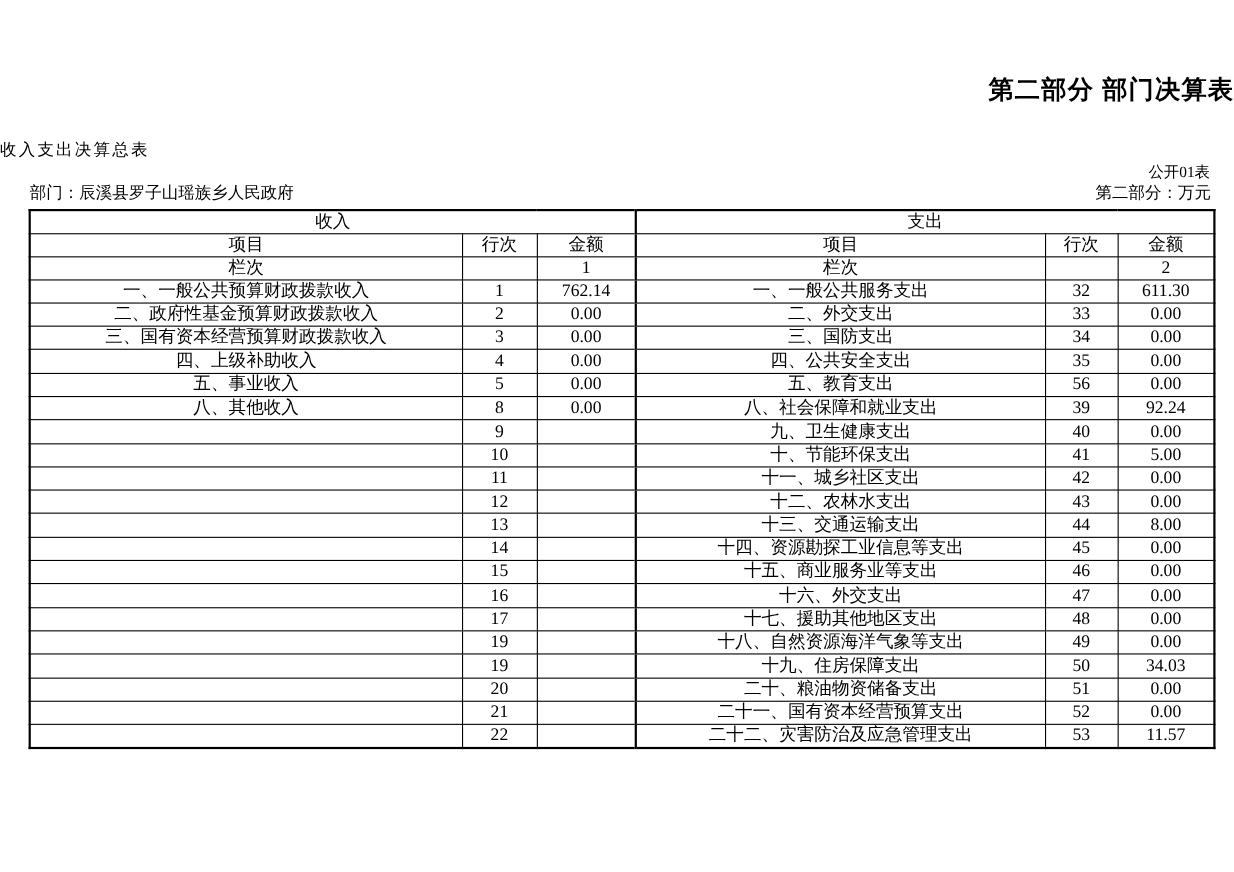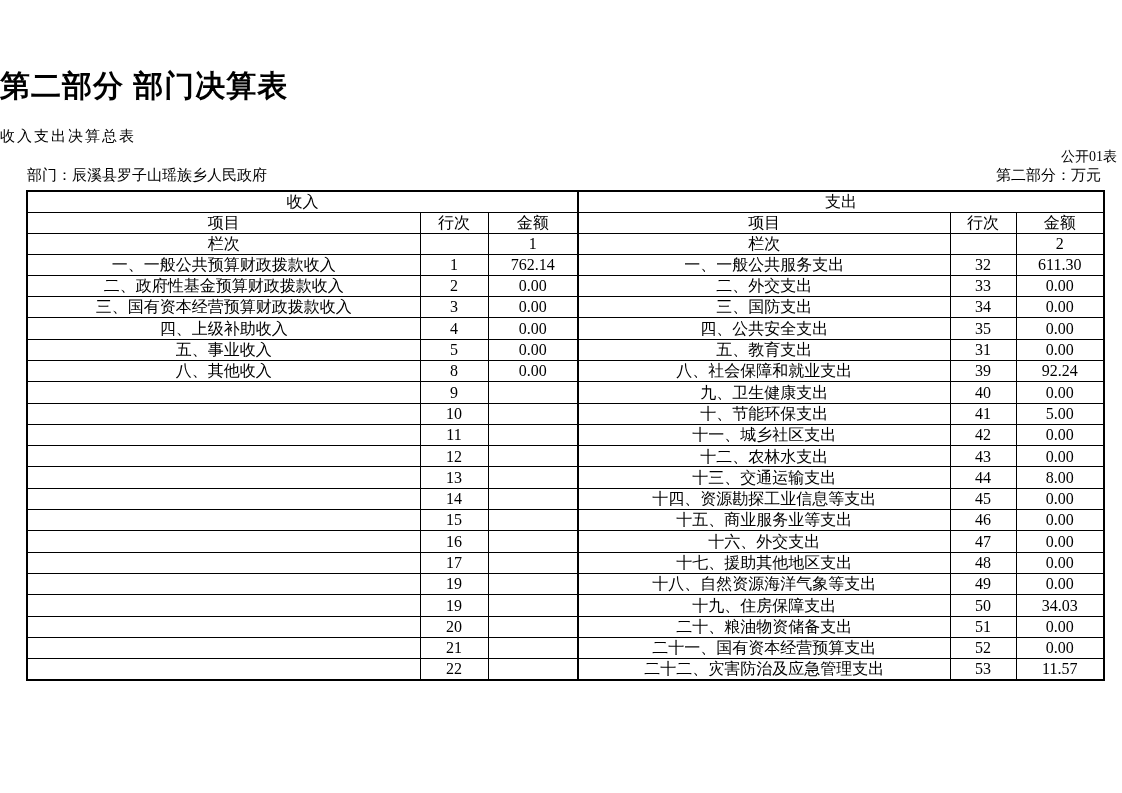--- a/index.html
+++ b/index.html
@@ -11,39 +11,39 @@
     color: #000000;
     font-family: "Liberation Serif", serif;
     position: relative;
     overflow: hidden;
   }
   .doc-title {
     position: absolute;
     top: 66px;
     left: 0;
     width: 100%;
-    text-align: left;
+    text-align: right;
     font-family: "Liberation Sans", sans-serif;
     font-weight: bold;
-    font-size: 30px;
+    font-size: 23px;
     letter-spacing: 1px;
   }
   .doc-subtitle {
     position: absolute;
     top: 127px;
     left: 0;
     width: 100%;
     text-align: left;
     font-size: 15px;
     letter-spacing: 2px;
   }
   .table-code {
     position: absolute;
     top: 148px;
-    right: 5px;
+    right: 22px;
     font-size: 14px;
   }
   .meta-row {
     position: absolute;
     top: 166px;
     left: 27px;
     right: 21px;
     display: flex;
     justify-content: space-between;
     font-size: 15px;
@@ -147,21 +147,21 @@
         <td class="amount divider">0.00</td>
         <td class="item">四、公共安全支出</td>
         <td class="line">35</td>
         <td class="amount">0.00</td>
       </tr>
       <tr>
         <td class="item">五、事业收入</td>
         <td class="line">5</td>
         <td class="amount divider">0.00</td>
         <td class="item">五、教育支出</td>
-        <td class="line">31</td>
+        <td class="line">56</td>
         <td class="amount">0.00</td>
       </tr>
       <tr>
         <td class="item">八、其他收入</td>
         <td class="line">8</td>
         <td class="amount divider">0.00</td>
         <td class="item">八、社会保障和就业支出</td>
         <td class="line">39</td>
         <td class="amount">92.24</td>
       </tr>

